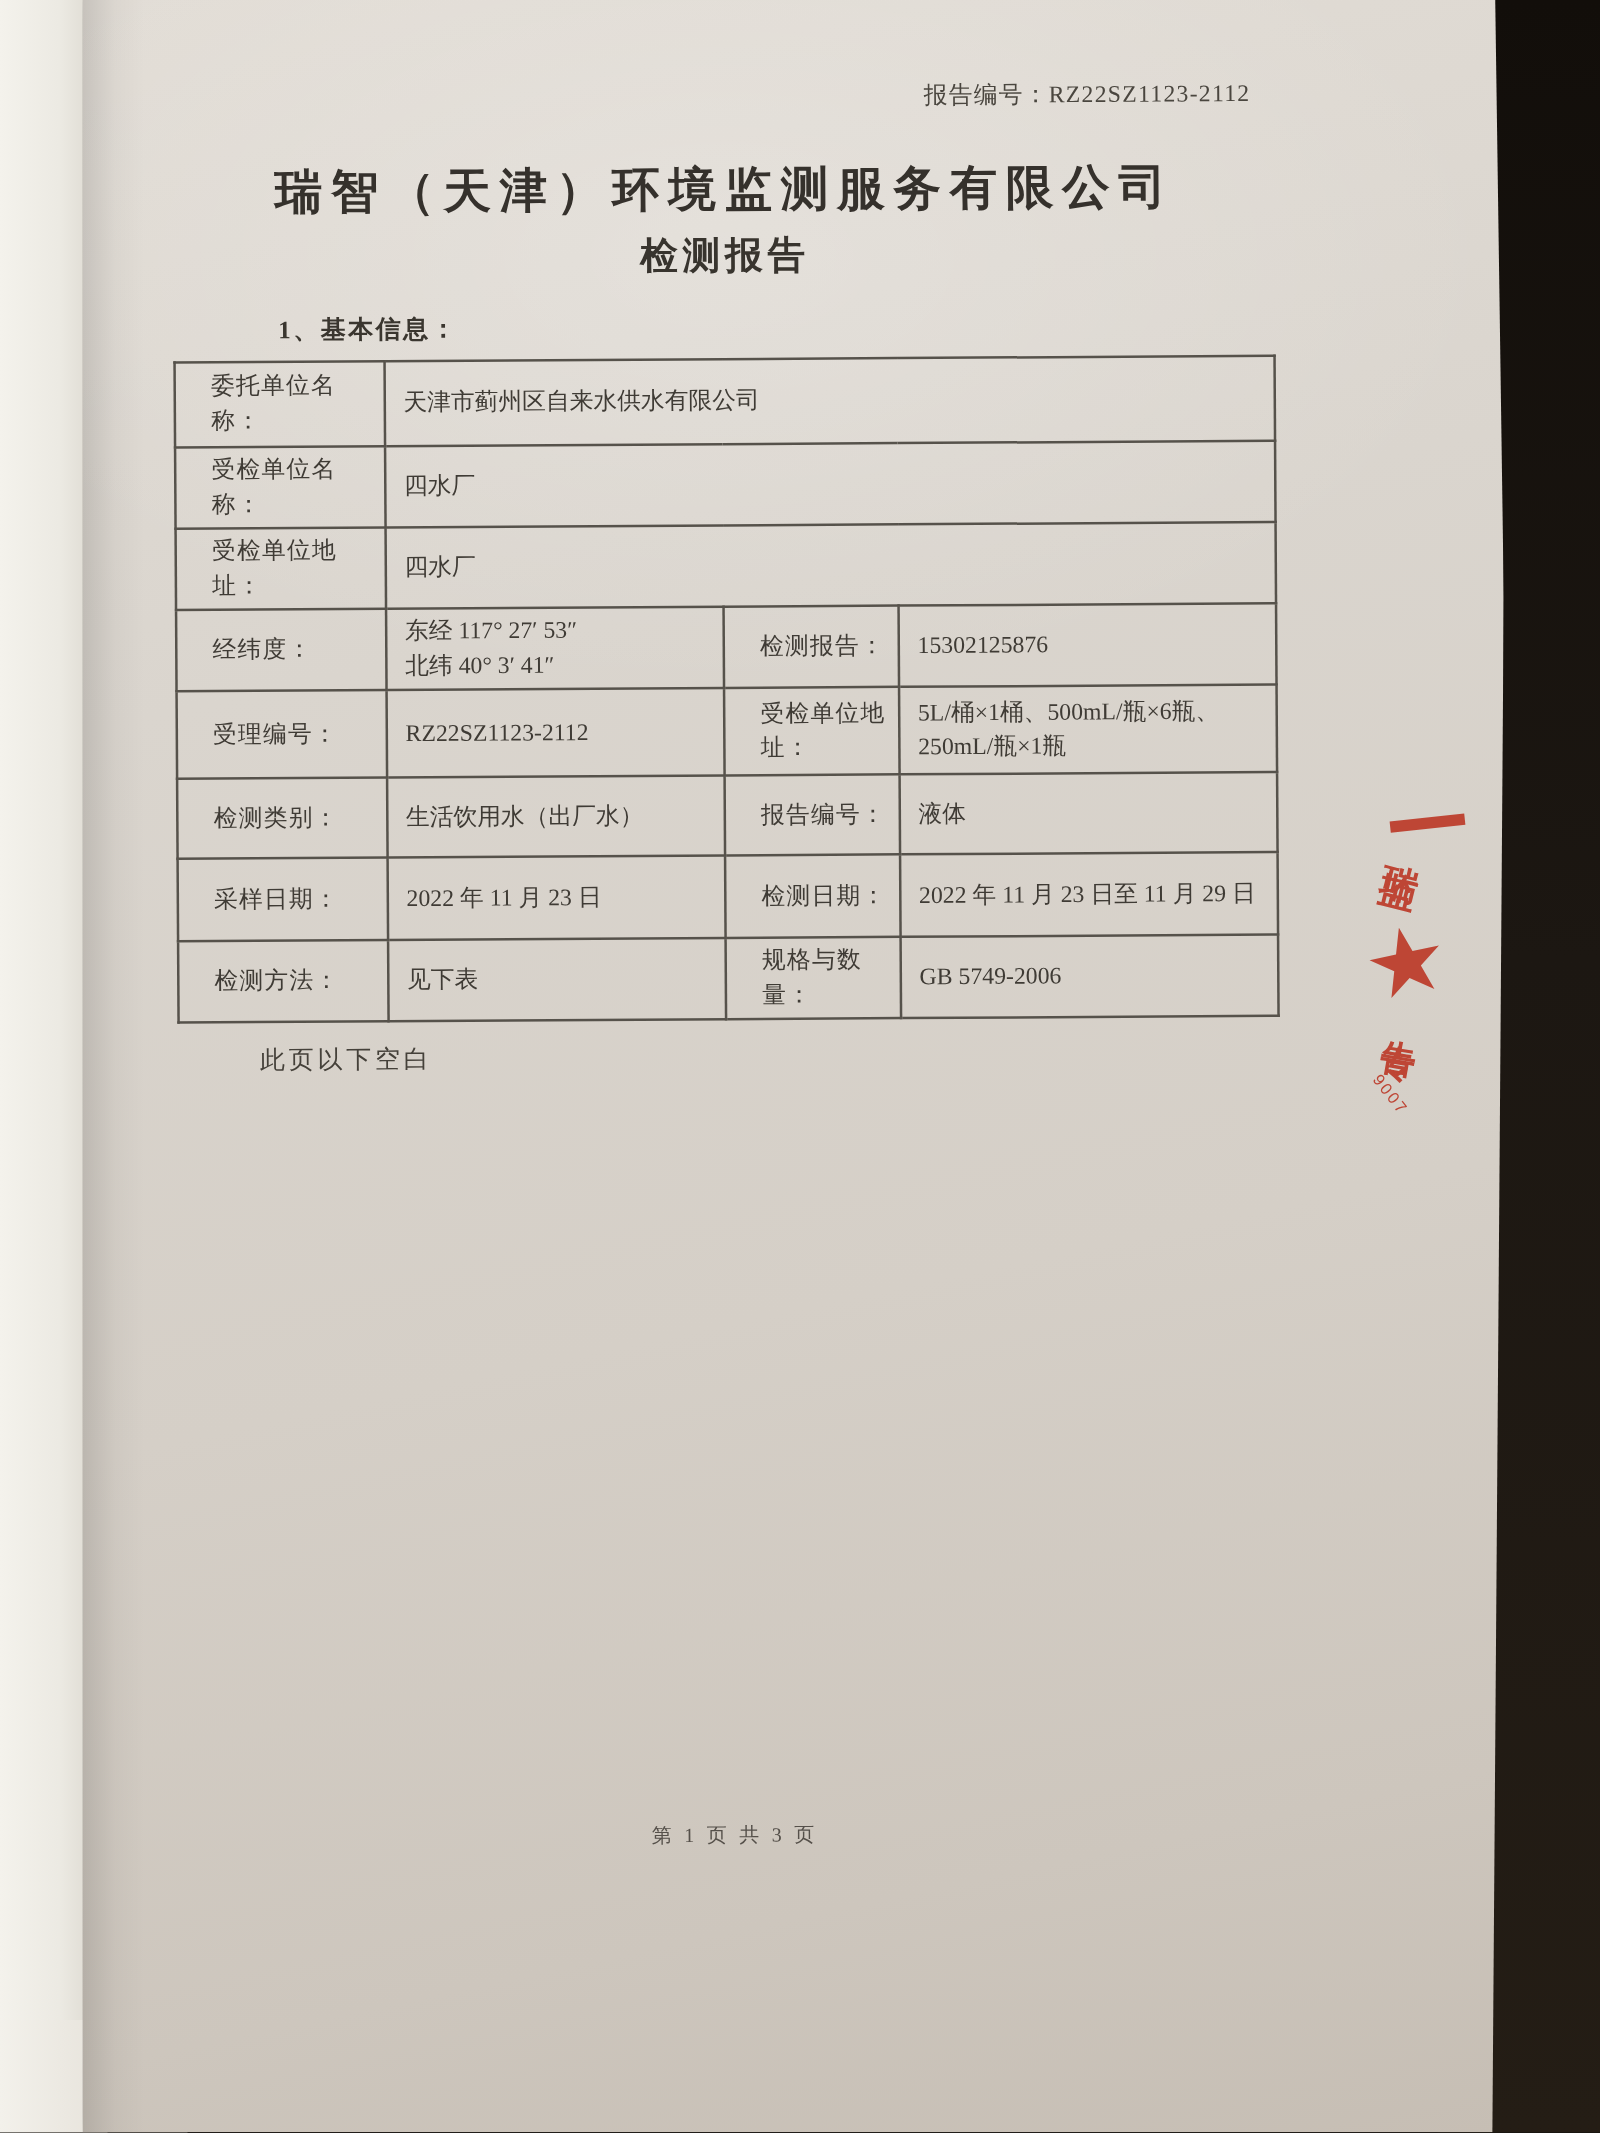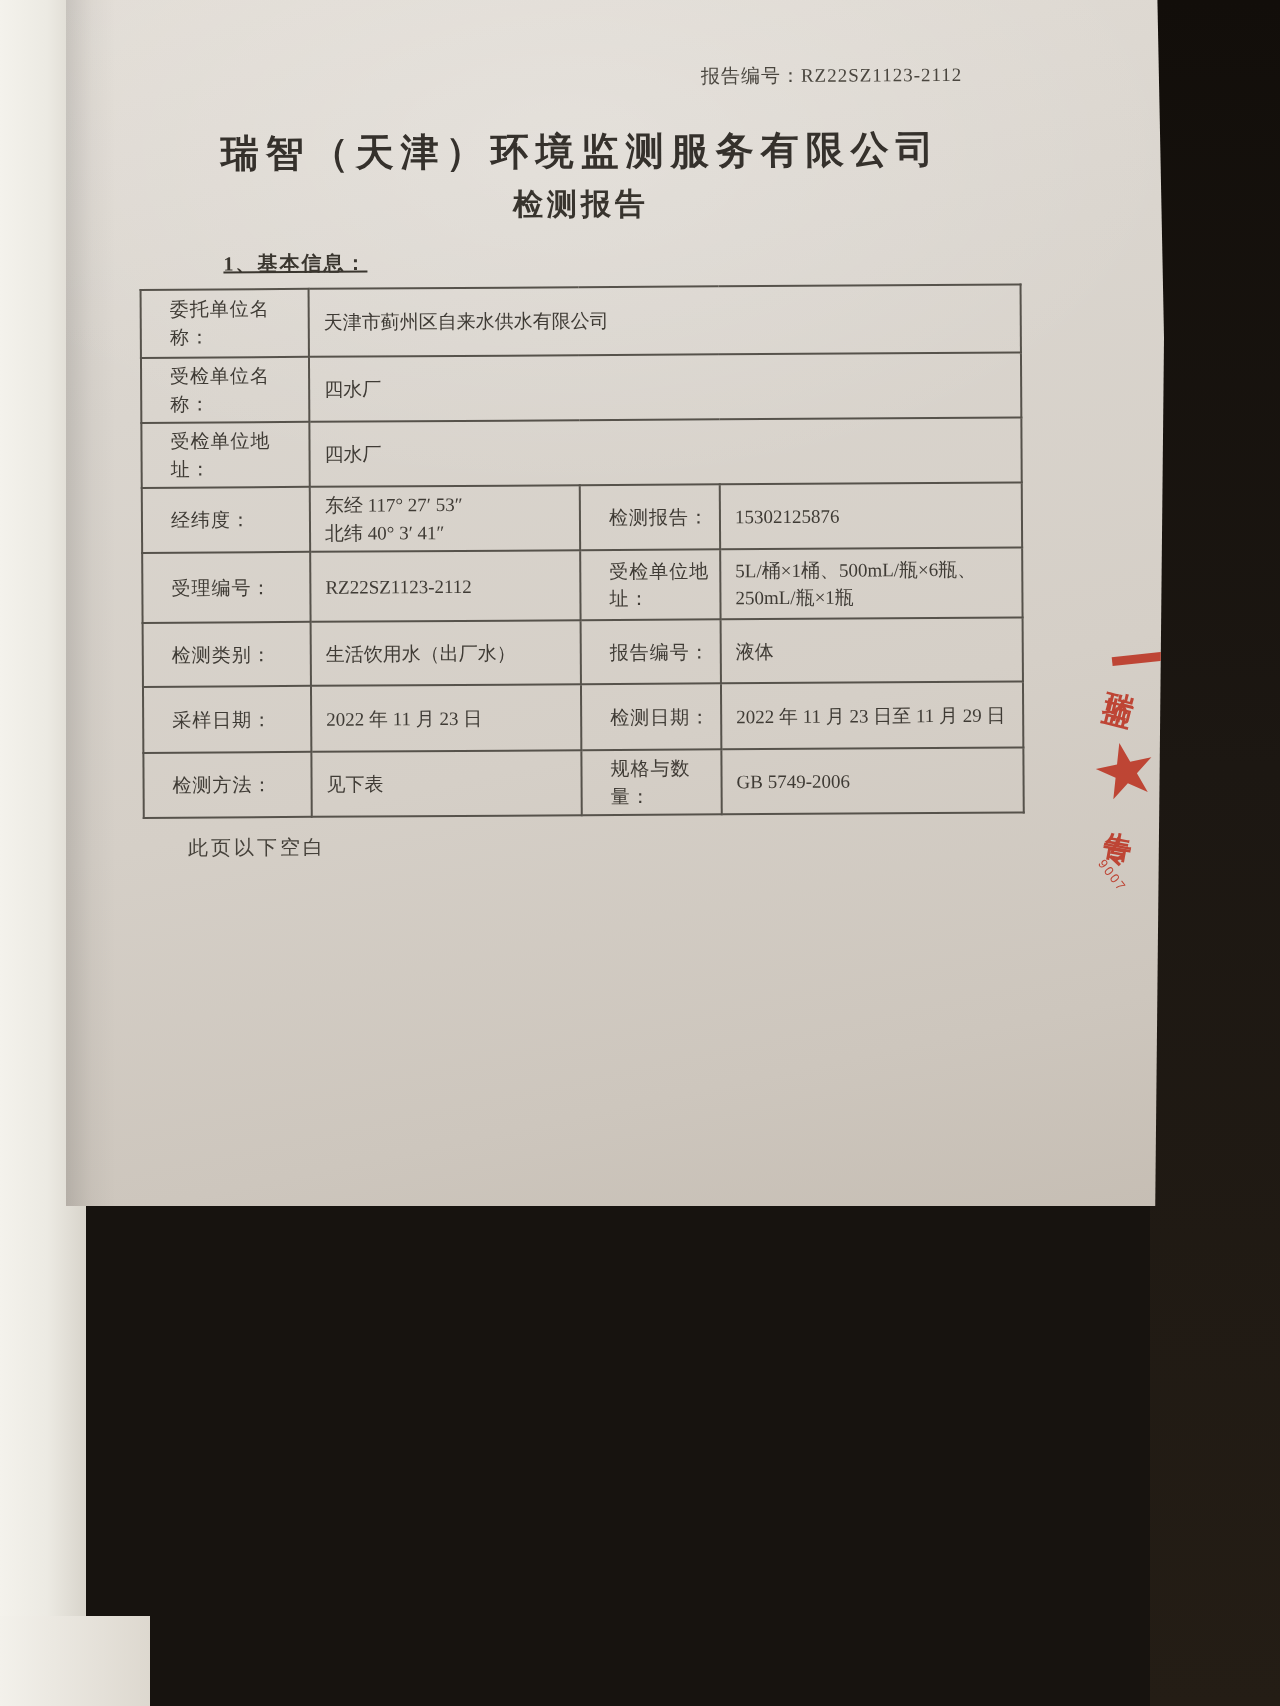--- a/index.html
+++ b/index.html
@@ -13,53 +13,54 @@
   
   .desk{position:absolute;top:0;right:0;width:130px;height:100%;
     background:linear-gradient(180deg,#120e0a 0%,#1c1712 45%,#241d15 100%);}
   
   .underpage-left{position:absolute;top:0;left:0;width:86px;height:100%;
     background:linear-gradient(90deg,#f4f2ec 0%,#eceae3 55%,#d8d4cb 100%);}
   .underpage-bottom{position:absolute;left:0;bottom:0;width:150px;height:90px;
     background:linear-gradient(90deg,#f3f1eb,#ddd8cf);}
   
   .paper{
-    position:absolute;top:0;left:66px;width:1098px;height:1206px;
+    position:absolute;top:0;left:66px;width:1098px;height:1706px;
     background:
       radial-gradient(ellipse 900px 500px at 45% 12%,rgba(255,255,255,0.20),rgba(255,255,255,0) 70%),
       linear-gradient(90deg,rgba(0,0,0,0.12) 0px,rgba(0,0,0,0.03) 26px,rgba(0,0,0,0) 50px),
       linear-gradient(168deg,#e2ddd6 0%,#dad5ce 30%,#d5cfc7 60%,#cdc6bd 85%,#c6beb4 100%);
     box-shadow:-10px 0 16px rgba(0,0,0,0.30), 0 -6px 12px rgba(0,0,0,0.12);
     clip-path:polygon(0 0,99.4% 0,100% 28%,99.2% 100%,0 100%);
     overflow:hidden;
+    padding-left:39px;
   }
   
   .content{position:absolute;top:0;left:0;width:100%;height:100%;
     transform:rotate(-0.35deg);transform-origin:50% 30%;
     color:#3d3933;}
   .report-no{position:absolute;top:64px;right:200px;
     font-size:19px;letter-spacing:1px;color:#4a463f;}
   .doc-title{position:absolute;top:126px;left:76px;width:880px;
     text-align:center;font-size:38px;font-weight:bold;letter-spacing:7px;
     color:#35312c;}
   .doc-subtitle{position:absolute;top:184px;left:76px;width:880px;
     text-align:center;font-size:30px;font-weight:bold;letter-spacing:4px;
     color:#38342e;}
   .section-heading{position:absolute;top:248px;left:158px;
-    font-size:20px;font-weight:bold;letter-spacing:2px;color:#3a362f;text-decoration:underline;}
+    font-size:20px;font-weight:bold;letter-spacing:2px;color:#3a362f;}
   .info-table{position:absolute;top:286px;left:74px;width:880px;height:523px;
     border-collapse:collapse;table-layout:fixed;
     font-size:19px;color:#3f3b35;}
   .info-table td{border:2px solid #56524b;padding:4px 10px 4px 14px;
     vertical-align:middle;line-height:1.45;}
   .info-table td.lbl{padding-left:28px;letter-spacing:1px;}
   .col1{width:168px;} .col2{width:270px;} .col3{width:140px;} .col4{width:302px;}
   .r1{height:68px;} .r2{height:65px;} .r3{height:63px;} .r4{height:65px;}
   .r5{height:70px;} .r6{height:64px;} .r7{height:66px;} .r8{height:61px;}
-  .blank-note{position:absolute;top:832px;left:119px;
+  .blank-note{position:absolute;top:832px;left:140px;
     font-size:20px;letter-spacing:3px;color:#45413a;}
   .page-footer{position:absolute;top:1458px;left:76px;width:880px;
     text-align:center;font-size:16px;letter-spacing:3px;color:#55504a;}
   
   .stamp{position:absolute;top:642px;left:1022px;width:150px;height:260px;
     color:#bc3a29;filter:blur(0.4px);opacity:0.92;}
   .stamp .bar{position:absolute;top:12px;left:24px;width:60px;height:9px;
     background:#bc3a29;transform:rotate(-6deg);}
   .stamp .chars-top{position:absolute;top:26px;left:18px;
     font-size:30px;font-weight:bold;letter-spacing:6px;

